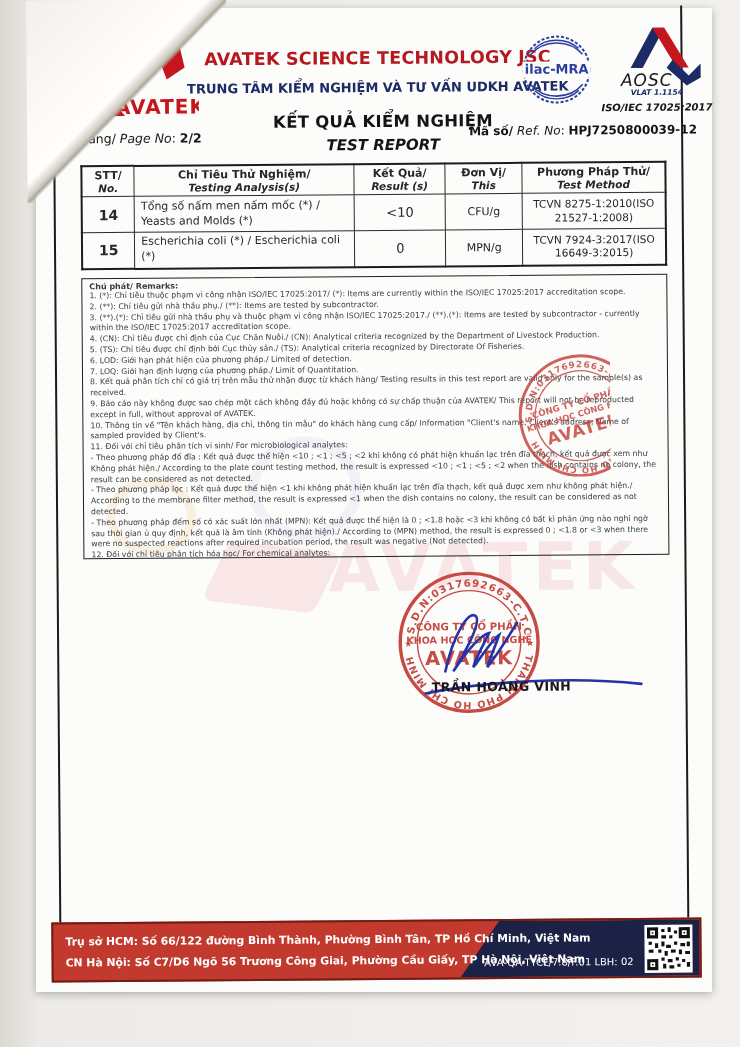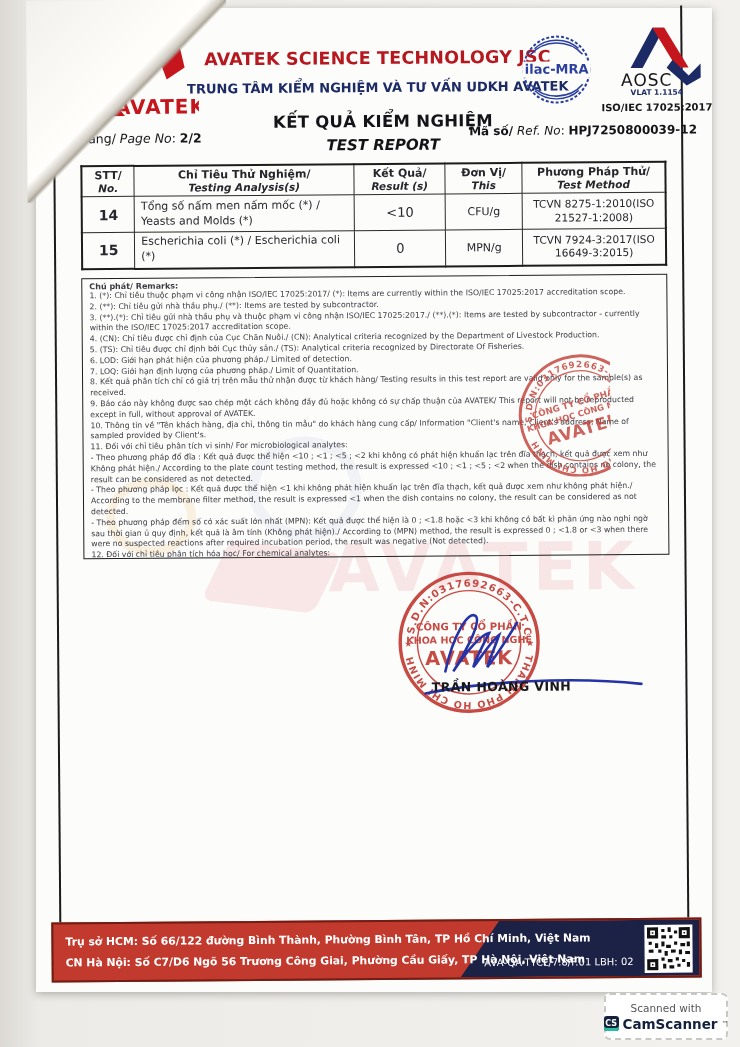--- a/index.html
+++ b/index.html
@@ -16,21 +16,21 @@
   
   .logo{position:absolute;left:40px;top:18px;width:126px;height:100px;}
   .page-label{position:absolute;left:44px;top:121px;font-size:12.5px;color:#17171a;white-space:nowrap;}
   .page-label .it{font-style:italic;}
   .page-label b{font-weight:700;}
   .company-name{position:absolute;left:160px;top:40px;width:370px;text-align:center;
     font-size:17.5px;font-weight:700;color:#b5191f;letter-spacing:.2px;}
   .center-name{position:absolute;left:148px;top:72px;width:394px;text-align:center;
     font-size:13px;font-weight:700;color:#1c2b66;}
   .ilac{position:absolute;left:488px;top:26px;width:72px;height:74px;}
-  .aosc{position:absolute;left:566px;top:18px;width:116px;height:100px;text-align:center;}
+  .aosc{position:absolute;left:566px;top:18px;width:116px;height:100px;text-align:center;font-style:italic;}
   .aosc .iso{font-size:10px;font-weight:700;color:#15151a;margin-top:2px;}
   .title-block{position:absolute;left:200px;top:104px;width:300px;text-align:center;color:#141418;}
   .title-vi{font-size:16.5px;font-weight:700;letter-spacing:.3px;}
   .title-en{font-size:15px;font-weight:700;font-style:italic;margin-top:5px;}
   .ref-line{position:absolute;left:436px;top:117px;width:256px;font-size:12px;color:#141418;white-space:nowrap;}
   .ref-line .lbl{font-weight:700;}
   .ref-line .it{font-style:italic;margin-top:34px;}
   .ref-line .val{font-weight:700;}
   
   table.results{position:absolute;left:47px;top:155px;width:586px;border-collapse:collapse;
@@ -317,21 +317,13 @@
               <rect x="15" y="25" width="3" height="2"></rect>
               <rect x="20" y="24" width="2" height="2"></rect>
           </g>
         </svg>
       </div>
 
       <div class="page-curl"></div>
     </div>
   </div>
 
-  <div class="cs-badge">
-    <div class="l1">Scanned with</div>
-    <div class="l2">
-      <span class="cs-icon">CS</span>
-      <span class="cs-word">CamScanner</span>
-      <span class="cs-tm">™</span>
-    </div>
-  </div>
 </div>
 
 </body></html>

